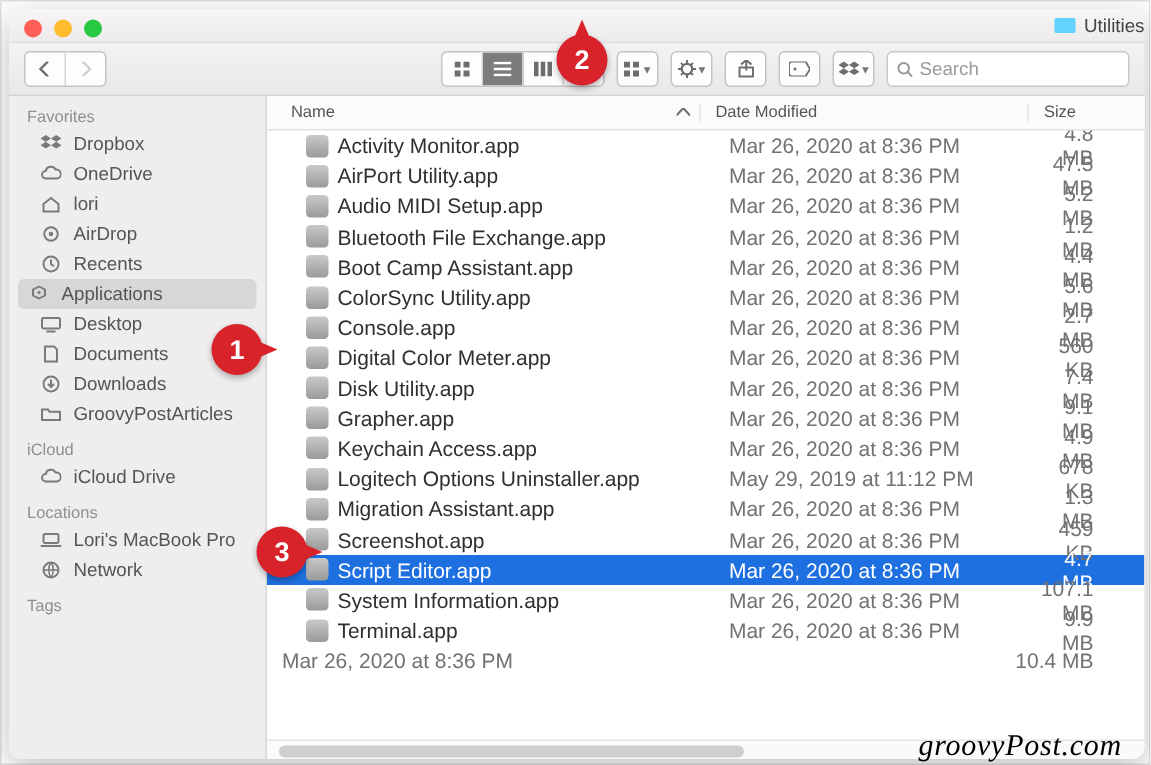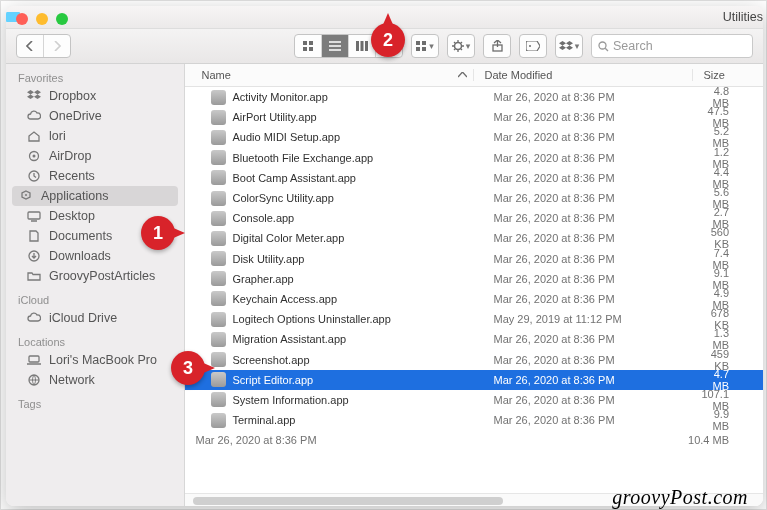--- a/index.html
+++ b/index.html
@@ -1,18 +1,18 @@
 <!DOCTYPE html>
 <html><head>
 <meta charset="utf-8">
 <style>
 html,body{margin:0;padding:0;font-family:-apple-system,"Helvetica Neue",Arial,sans-serif;font-size:12.5px;color:#303030;background:#fff}
 .canvas{position:relative;width:767px;height:510px;background:#fff;border:1px solid #e0e0e0;box-sizing:border-box}
 .window{position:absolute;left:5px;top:5px;width:757px;height:500px;border-radius:8px;box-shadow:0 6px 22px rgba(0,0,0,.25);overflow:hidden;background:#f6f4f4}
-.titlebar{height:22px;background:linear-gradient(#f7f5f5,#eceaea);display:flex;align-items:center;justify-content:space-between;border-bottom:1px solid #ddd}
+.titlebar{height:22px;background:linear-gradient(#f7f5f5,#eceaea);display:flex;align-items:center;justify-content:flex-end;border-bottom:1px solid #ddd}
 .traffic{position:absolute;left:10px;top:7px;display:flex;gap:8px}
 .dot{width:12px;height:12px;border-radius:50%}
 .red{background:#ff5f57}
 .yellow{background:#febc2e}
 .green{background:#28c940}
 .titlebar .folder-ico{width:14px;height:10px;background:#64d2ff;border-radius:1px;margin-right:6px}
 .titlebar span{font-size:12.5px;color:#444}
 .toolbar{height:34px;background:linear-gradient(#f4f3f3,#e9e7e7);display:flex;align-items:center;padding:0 10px;gap:8px;border-bottom:1px solid #d3d3d3}
 .seg{display:flex;border:1px solid #c4c4c4;border-radius:4px;background:#fdfdfd;height:22px;overflow:hidden}
 .seg .btn{width:26px;display:flex;align-items:center;justify-content:center;border-right:1px solid #d5d5d5;color:#6d6d6d;font-size:11px}
@@ -28,21 +28,21 @@
 .sec-title{color:#8f8f8f;font-size:11px;padding:8px 12px 2px 12px}
 .side-item{display:flex;align-items:center;gap:7px;padding:3px 12px 3px 20px;color:#555}
 .side-item.active{background:#d8d6d7;border-radius:4px;margin:0 6px;padding-left:6px}
 .side-item .ico{width:16px;height:14px;display:flex;align-items:center;justify-content:center;color:#7a7a7a}
 .content{flex:1;display:flex;flex-direction:column;background:#fff}
 .columns{display:flex;align-items:center;height:22px;background:#fbfbfb;border-bottom:1px solid #e3e3e3;font-size:11px;color:#555}
 .col-name{flex:0 0 272px;padding-left:16px;display:flex;align-items:center}
 .col-name svg{margin-left:auto;margin-right:6px}
 .col-date{flex:0 0 208px;padding-left:10px;border-left:1px solid #e5e5e5}
 .col-size{flex:1;padding-left:10px;border-left:1px solid #e5e5e5}
-.list{overflow-y:auto;flex:1;font-size:11px}
+.list{overflow-y:auto;flex:1;font-size:14px}
 .row{display:flex;align-items:center;height:20.2px}
 .row .rn{flex:0 0 272px;display:flex;align-items:center;gap:6px;padding-left:26px}
 .row .rd{flex:0 0 208px;padding-left:10px;color:#727272}
 .row .rs{flex:1;padding-right:34px;text-align:right;color:#727272}
 .row.selected{background:#1e6fe0;color:#fff}
 .row.selected .rd,.row.selected .rs{color:#fff}
 .app-ico{width:15px;height:15px;border-radius:3px;background:linear-gradient(#c9c9c9,#9a9a9a);flex:0 0 15px}
 .hscroll{height:14px;background:#fafafa;border-top:1px solid #e6e6e6;position:relative}
 .hscroll .thumb{position:absolute;left:8px;top:3px;height:8px;width:310px;background:#cfcfcf;border-radius:4px}
 .callout{position:absolute;width:34px;height:46px;pointer-events:none}

